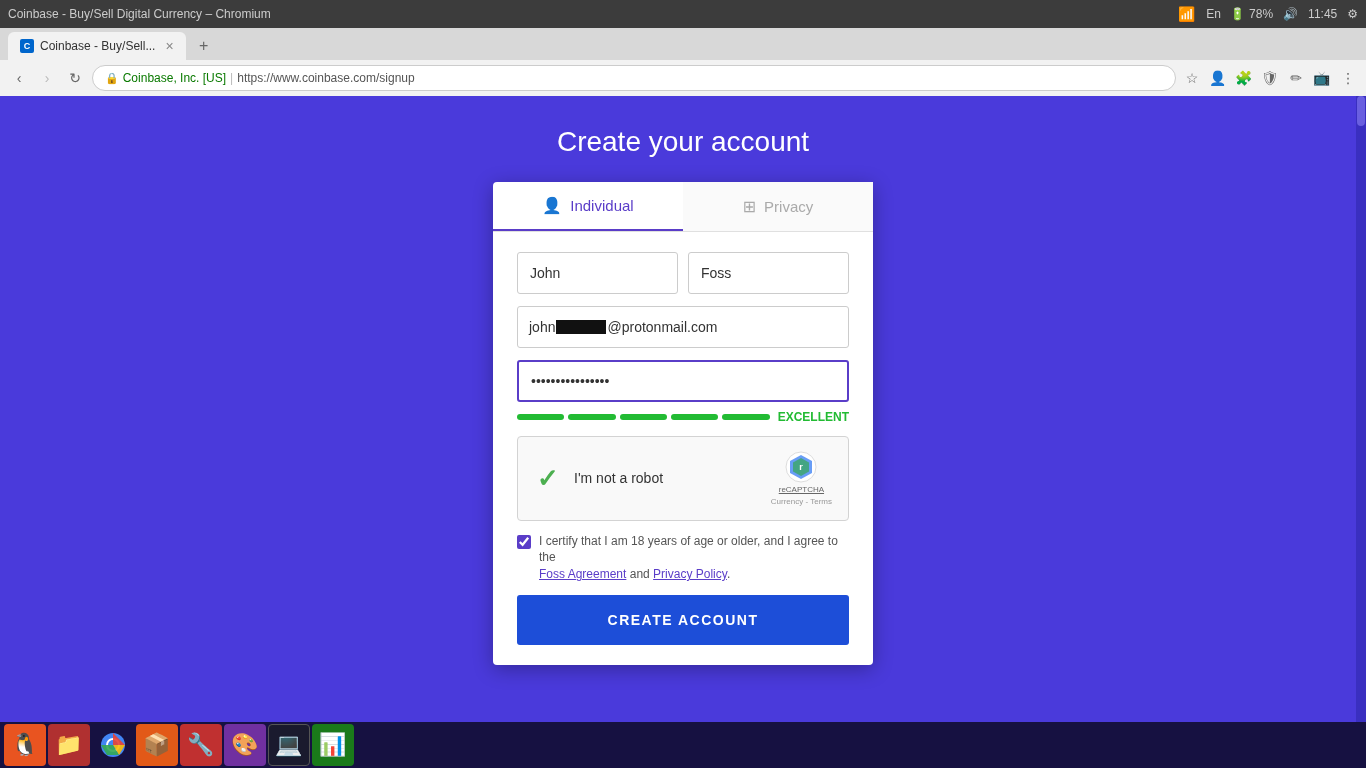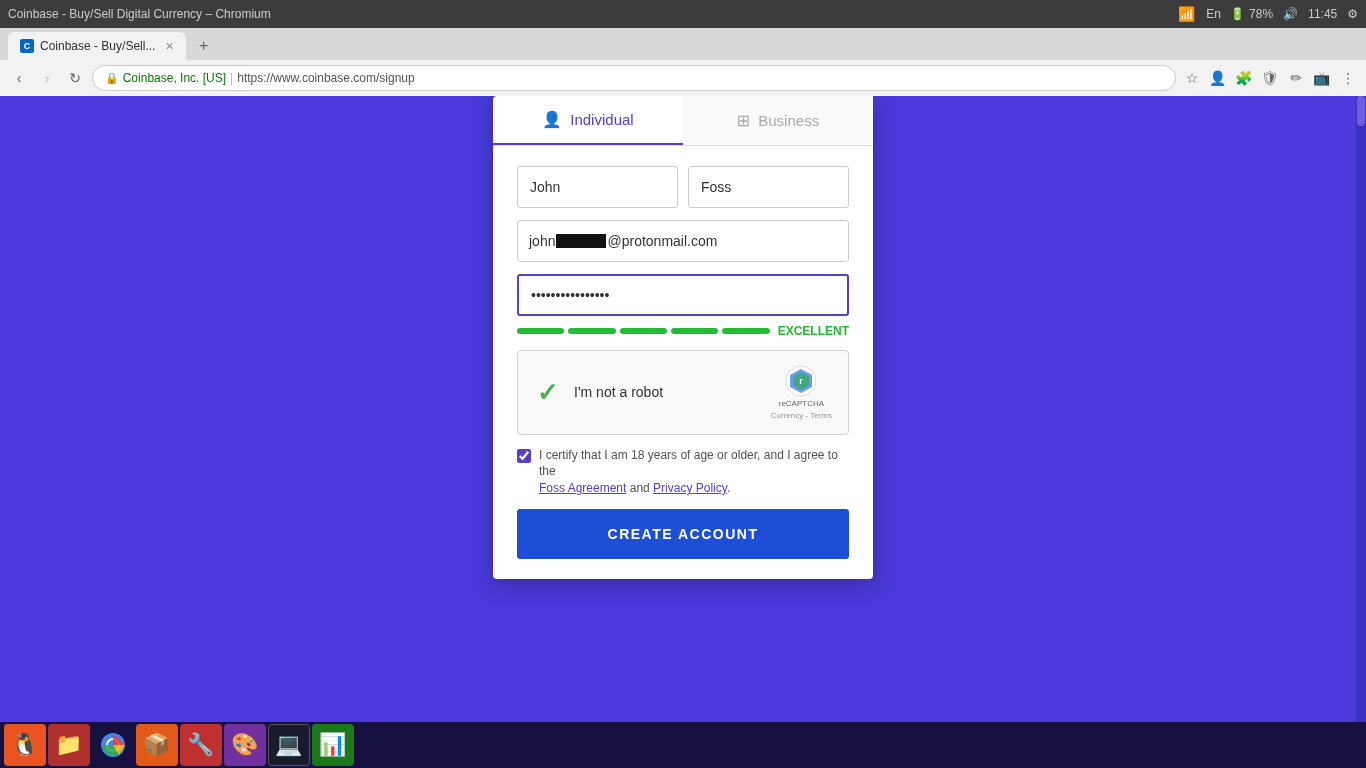--- a/index.html
+++ b/index.html
@@ -279,20 +279,21 @@
       display: flex;
       flex-direction: column;
       align-items: center;
       gap: 2px;
     }
     .recaptcha-brand {
       font-size: 8px;
       color: #666;
       text-align: center;
       line-height: 1.2;
+      text-decoration: underline;
     }
     .recaptcha-links {
       font-size: 8px;
       color: #999;
       text-align: center;
     }
     .recaptcha-links a { color: #999; text-decoration: none; }
 
     
     .terms-row {
@@ -452,31 +453,32 @@
     </div>
   </div>
 </div>
 
 <div class="page-content">
 
   <div class="scrollbar">
     <div class="scrollbar-thumb"></div>
   </div>
 
+  <h1 class="page-title">Create your account</h1>
 
   <div class="signup-card">
 
     <div class="card-tabs">
       <button class="card-tab active">
         <span class="tab-icon">👤</span>
         <span>Individual</span>
       </button>
       <button class="card-tab inactive">
         <span class="tab-icon">⊞</span>
-        <span>Business</span>
+        <span>Privacy</span>
       </button>
     </div>
 
     <div class="card-form">
 
       <div class="name-row">
         <input type="text" class="form-input" value="John" placeholder="First Name" style="">
         <input type="text" class="form-input" value="Foss" placeholder="Last Name" style="">
       </div>
 

